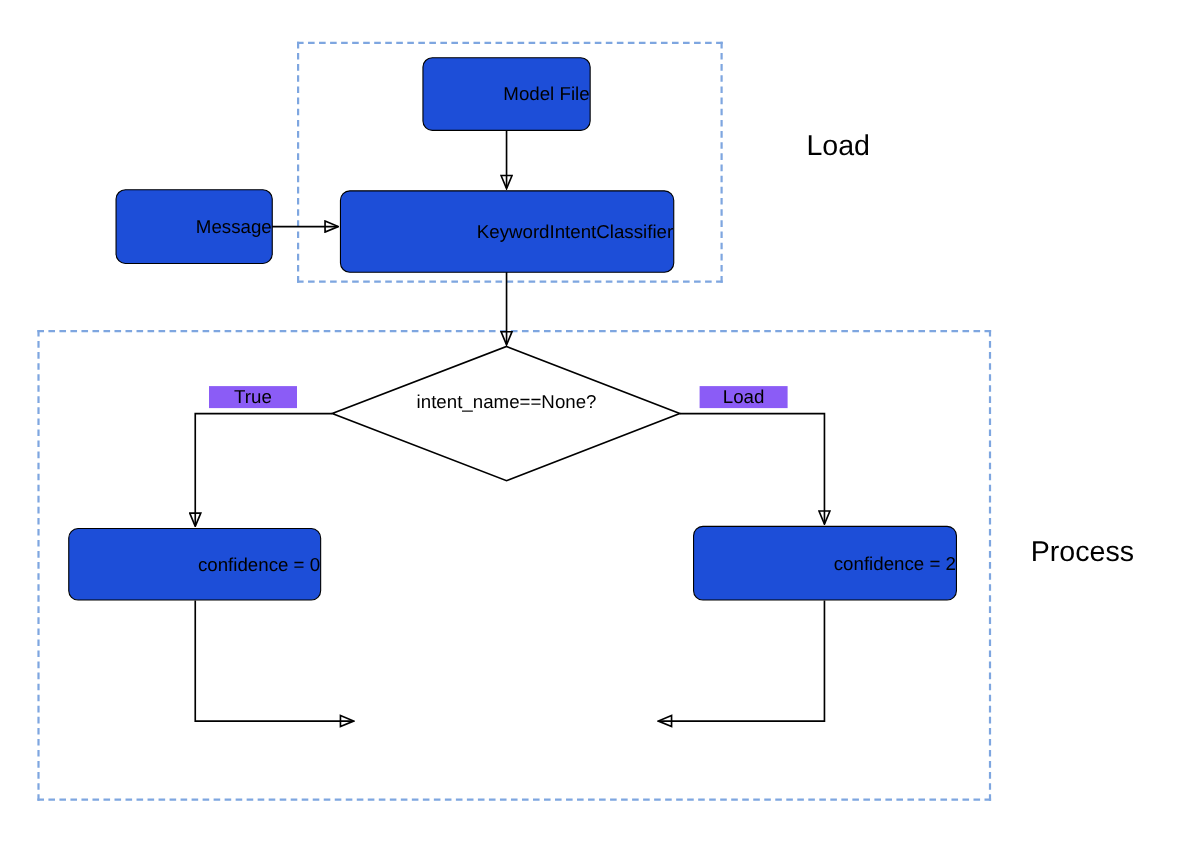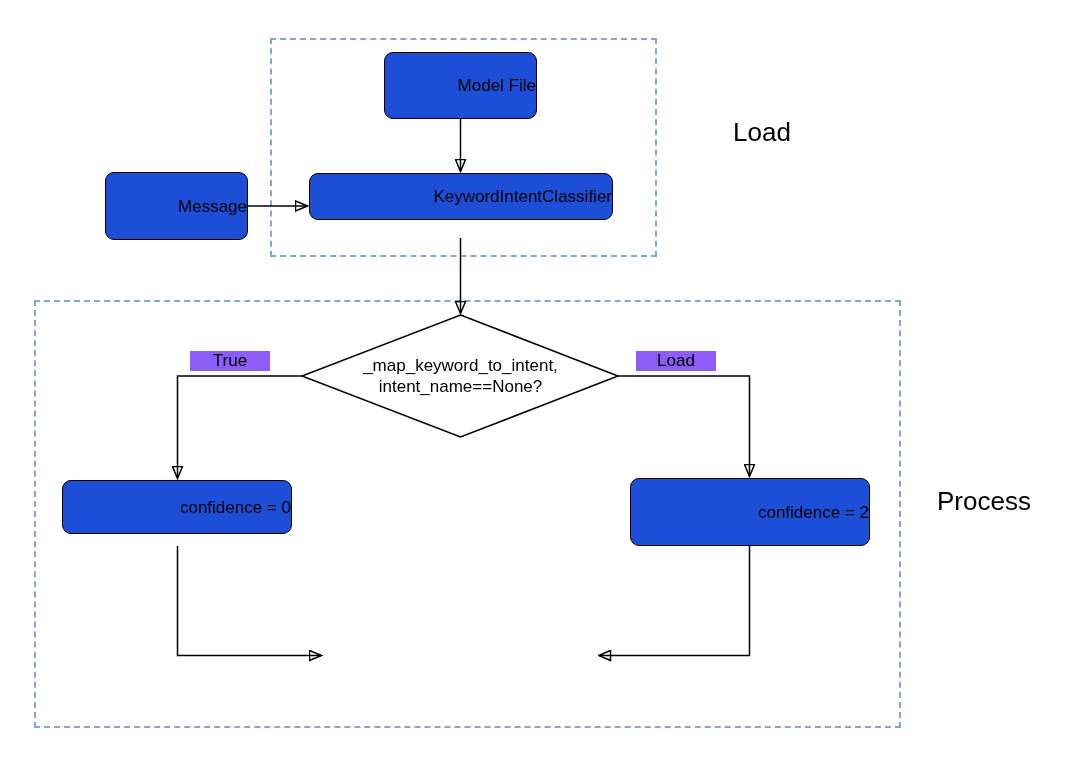--- a/index.html
+++ b/index.html
@@ -34,22 +34,22 @@
     display: flex;
     align-items: center;
     justify-content: flex-end;
     text-align: center;
     font-size: 17px;
     line-height: 21px;
     z-index: 2;
   }
   #node-model-file  { left: 384px; top: 52px;  width: 153px; height: 67px; }
   #node-message-in  { left: 105px;  top: 172px; width: 143px; height: 68px; padding-left: 15px; }
-  #node-classifier  { left: 309px; top: 173px; width: 304px; height: 47px; }
-  #node-conf-zero   { left: 62px;  top: 480px; width: 230px; height: 54px; padding-left: 37px; }
+  #node-classifier  { left: 309px; top: 173px; width: 304px; height: 75px; }
+  #node-conf-zero   { left: 62px;  top: 480px; width: 230px; height: 66px; padding-left: 37px; }
   #node-conf-one    { left: 630px; top: 478px; width: 240px; height: 68px; }
   #node-message-out { left: 323px; top: 619px; width: 274px; height: 69px; }
 
   .diamond-label {
     position: absolute;
     left: 320px; top: 355px; width: 281px;
     text-align: center;
     font-size: 17px;
     line-height: 21px;
     z-index: 2;
@@ -132,21 +132,20 @@
 
   <div class="node" id="node-message-in">
     <span>Message</span>
   </div>
 
   <div class="node" id="node-classifier">
     <span>KeywordIntentClassifier</span>
   </div>
 
   <div class="diamond-label">
-    <div>_map_keyword_to_intent,</div>
     <div>intent_name==None?</div>
   </div>
 
   <div class="node" id="node-conf-zero">
     <span>confidence = 0</span>
   </div>
 
   <div class="node" id="node-conf-one">
     <span>confidence = 2</span>
   </div>

